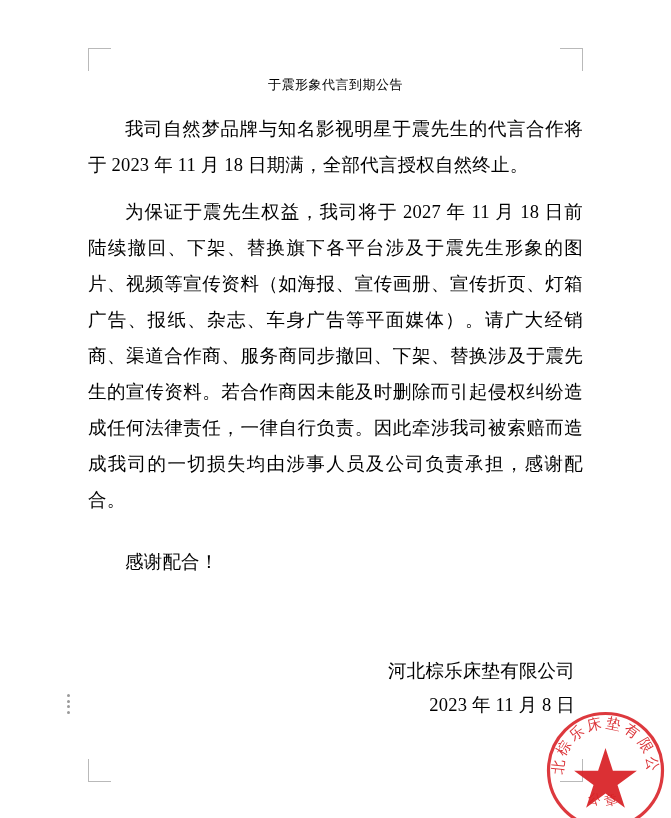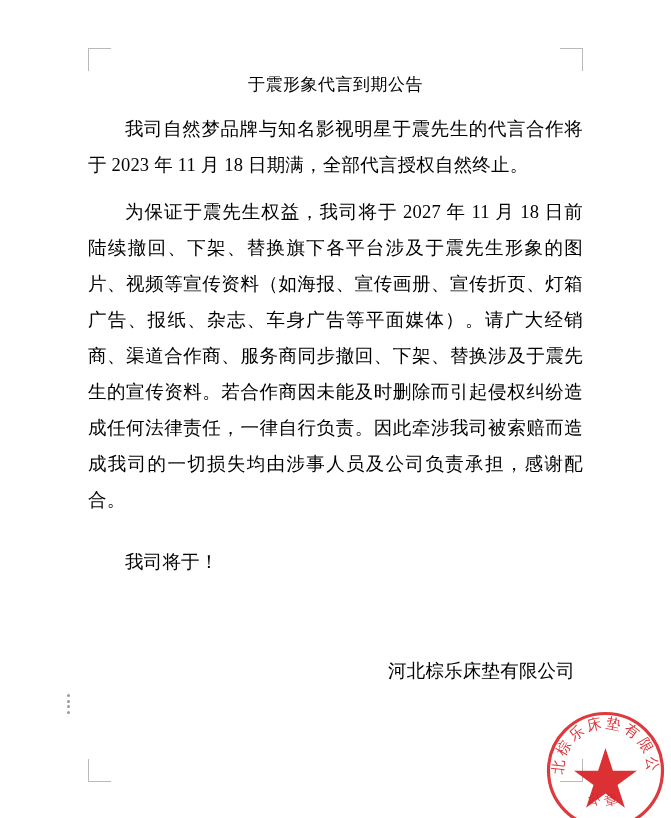--- a/index.html
+++ b/index.html
@@ -58,21 +58,21 @@
 
   .content {
     position: absolute;
     left: 88px;
     top: 70px;
     width: 495px;
   }
 
   .doc-title {
     text-align: center;
-    font-size: 17px;
+    font-size: 13px;
     line-height: 30px;
     letter-spacing: 0.5px;
     margin: 0 0 8px 0;
     font-weight: normal;
   }
 
   p.para {
     font-size: 18.5px;
     line-height: 36px;
     margin: 0 0 2px 0;
@@ -140,24 +140,25 @@
   <div class="content">
 
     <h1 class="doc-title">于震形象代言到期公告</h1>
 
 
     <p class="para indent gap">我司自然梦品牌与知名影视明星于震先生的代言合作将于 2023 年 11 月 18 日期满，全部代言授权自然终止。</p>
 
     <p class="para indent gap">为保证于震先生权益，我司将于 2027 年 11 月 18 日前陆续撤回、下架、替换旗下各平台涉及于震先生形象的图片、视频等宣传资料（如海报、宣传画册、宣传折页、灯箱广告、报纸、杂志、车身广告等平面媒体）。请广大经销商、渠道合作商、服务商同步撤回、下架、替换涉及于震先生的宣传资料。若合作商因未能及时删除而引起侵权纠纷造成任何法律责任，一律自行负责。因此牵涉我司被索赔而造成我司的一切损失均由涉事人员及公司负责承担，感谢配合。</p>
 
 
-    <p class="para indent gap-lg">我司将于！</p>
+    <p class="para indent gap-lg">感谢配合！</p>
 
     <div class="signature-block">
       <div class="line">河北棕乐床垫有限公司</div>
+      <div class="line">2023 年 11 月 8 日</div>
     </div>
 
     <div class="seal">
       <svg width="125" height="125" viewBox="0 0 125 125" xmlns="http://www.w3.org/2000/svg">
         <defs>
           <path id="sealTopArc" d="M 20,62.5 A 42.5,42.5 0 0 1 105,62.5"></path>
           <path id="sealBottomArc" d="M 28,62.5 A 34.5,34.5 0 0 0 97,62.5"></path>
         </defs>
         <circle cx="62.5" cy="62.5" r="57" fill="none" stroke="#d81e23" stroke-width="3.2" opacity="0.88"></circle>
         <text class="seal-text" font-size="14.5" opacity="0.9" letter-spacing="3.2">

